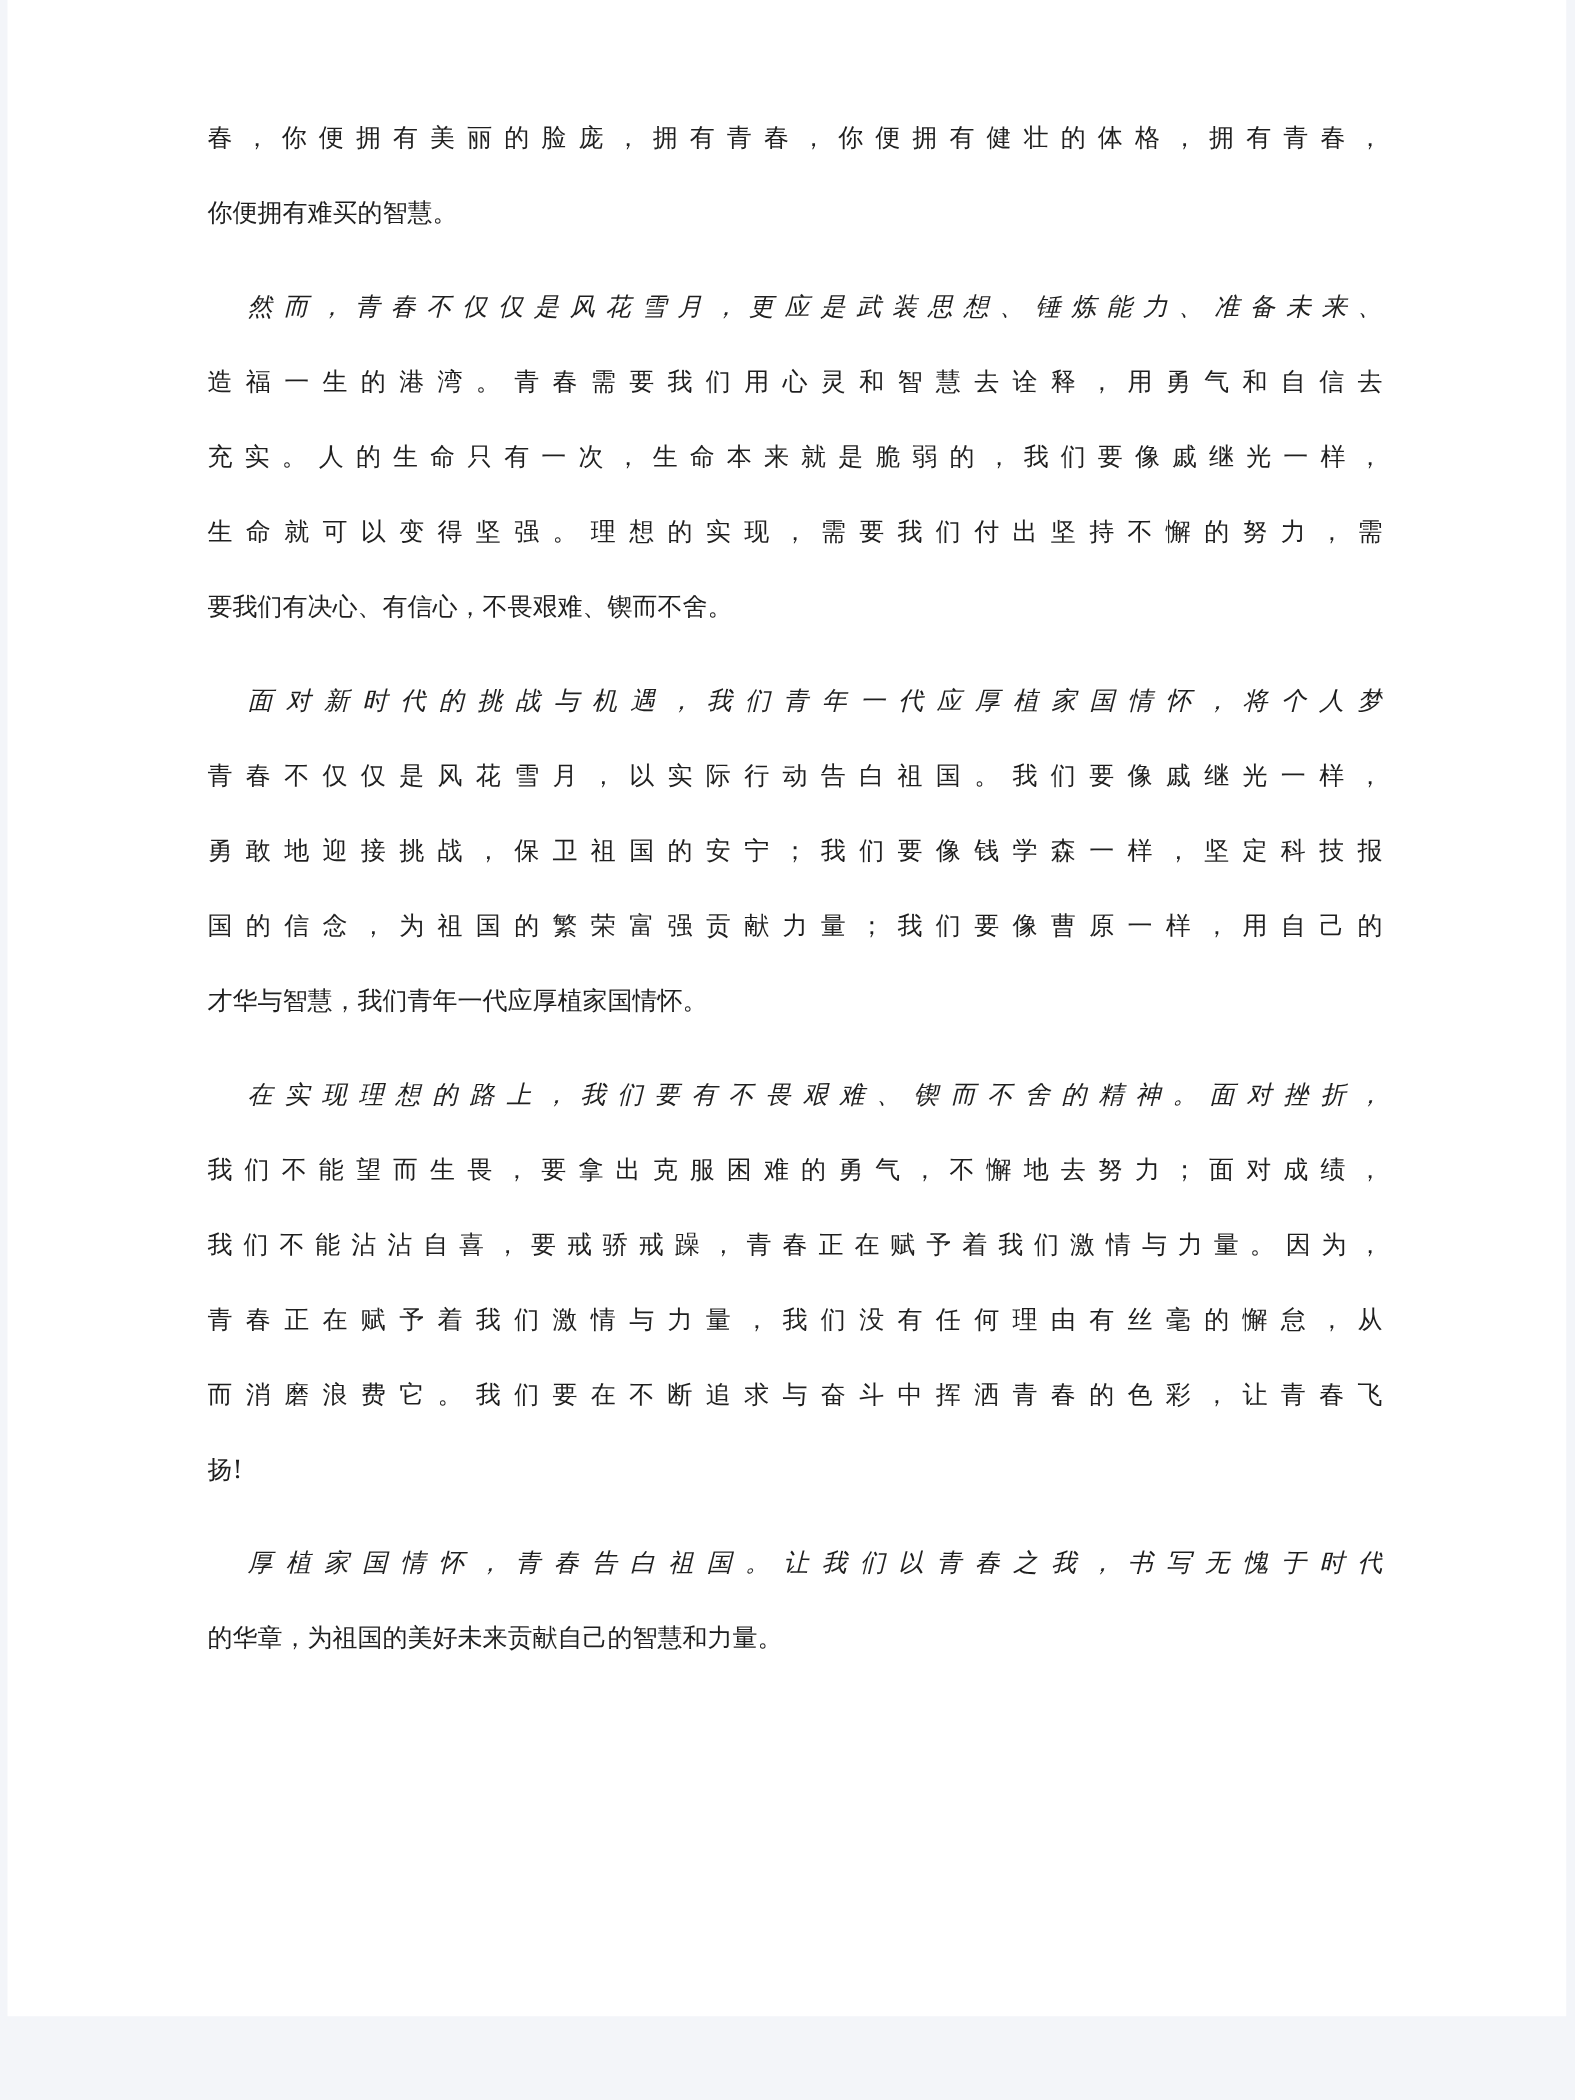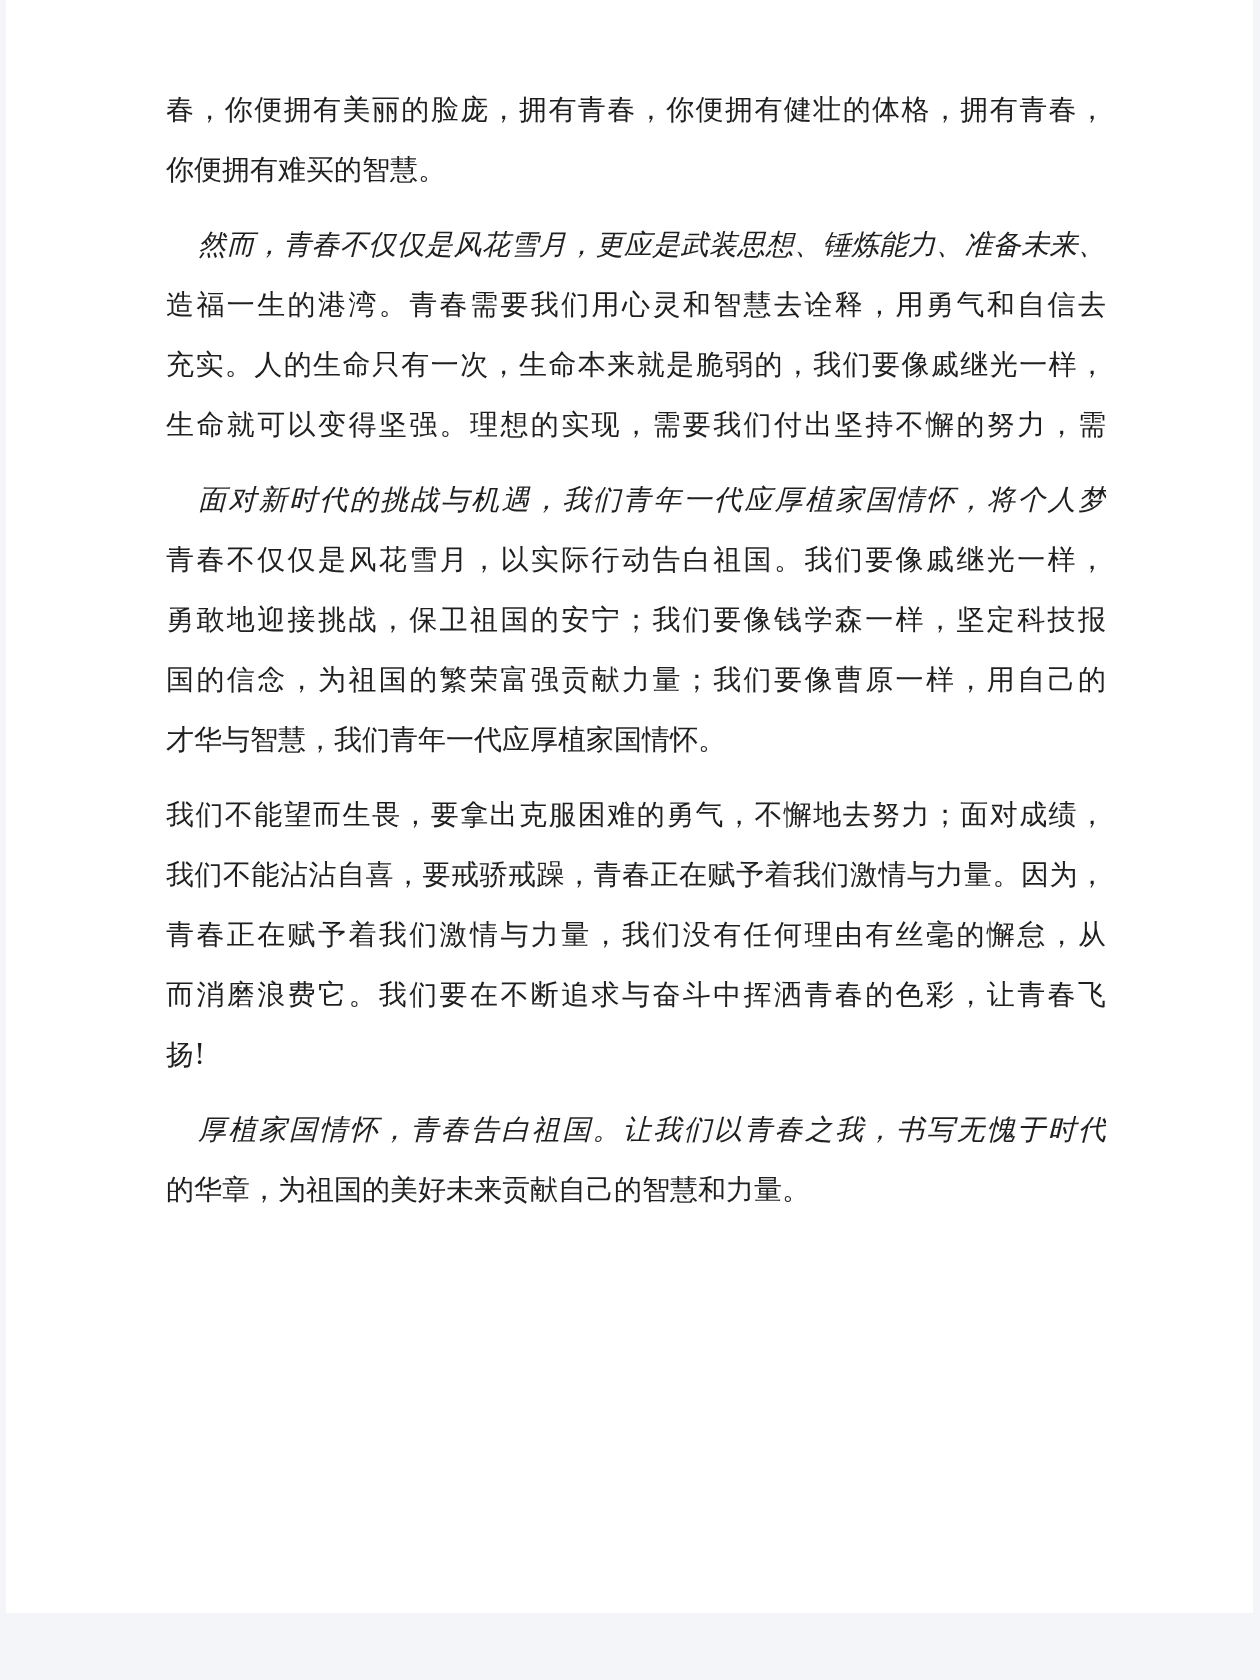--- a/index.html
+++ b/index.html
@@ -21,21 +21,21 @@
     width: 1247px;
     height: 1613px;
     background: #ffffff;
   }
   .content {
     position: absolute;
     left: 160px;
     top: 80px;
     width: 940px;
     color: #1f1f1f;
-    font-size: 28px;
+    font-size: 20px;
   }
   .para {
     margin: 0 0 15px 0;
   }
   .line {
     height: 60px;
     line-height: 60px;
     text-align: justify;
     text-align-last: justify;
     overflow: hidden;
@@ -56,29 +56,31 @@
   <div class="content" style="color: rgb(31, 31, 31);">
       <div class="para">
         <div class="line">春，你便拥有美丽的脸庞，拥有青春，你便拥有健壮的体格，拥有青春，</div>
         <div class="line last">你便拥有难买的智慧。</div>
       </div>
       <div class="para">
         <div class="line indent">然而，青春不仅仅是风花雪月，更应是武装思想、锤炼能力、准备未来、</div>
         <div class="line">造福一生的港湾。青春需要我们用心灵和智慧去诠释，用勇气和自信去</div>
         <div class="line">充实。人的生命只有一次，生命本来就是脆弱的，我们要像戚继光一样，</div>
         <div class="line">生命就可以变得坚强。理想的实现，需要我们付出坚持不懈的努力，需</div>
+        <div class="line last">要我们有决心、有信心，不畏艰难、锲而不舍。</div>
       </div>
       <div class="para">
         <div class="line indent">面对新时代的挑战与机遇，我们青年一代应厚植家国情怀，将个人梦</div>
         <div class="line">青春不仅仅是风花雪月，以实际行动告白祖国。我们要像戚继光一样，</div>
         <div class="line">勇敢地迎接挑战，保卫祖国的安宁；我们要像钱学森一样，坚定科技报</div>
         <div class="line">国的信念，为祖国的繁荣富强贡献力量；我们要像曹原一样，用自己的</div>
         <div class="line last">才华与智慧，我们青年一代应厚植家国情怀。</div>
       </div>
       <div class="para">
+        <div class="line indent">在实现理想的路上，我们要有不畏艰难、锲而不舍的精神。面对挫折，</div>
         <div class="line">我们不能望而生畏，要拿出克服困难的勇气，不懈地去努力；面对成绩，</div>
         <div class="line">我们不能沾沾自喜，要戒骄戒躁，青春正在赋予着我们激情与力量。因为，</div>
         <div class="line">青春正在赋予着我们激情与力量，我们没有任何理由有丝毫的懈怠，从</div>
         <div class="line">而消磨浪费它。我们要在不断追求与奋斗中挥洒青春的色彩，让青春飞</div>
         <div class="line last">扬!</div>
       </div>
       <div class="para">
         <div class="line indent">厚植家国情怀，青春告白祖国。让我们以青春之我，书写无愧于时代</div>
         <div class="line last">的华章，为祖国的美好未来贡献自己的智慧和力量。</div>
       </div>

